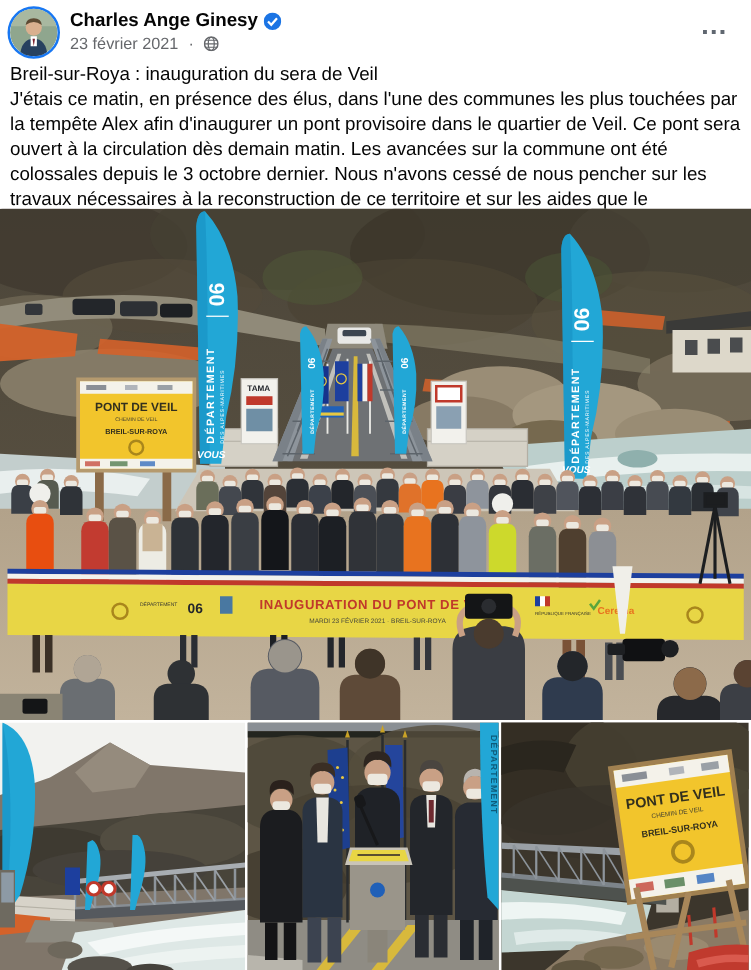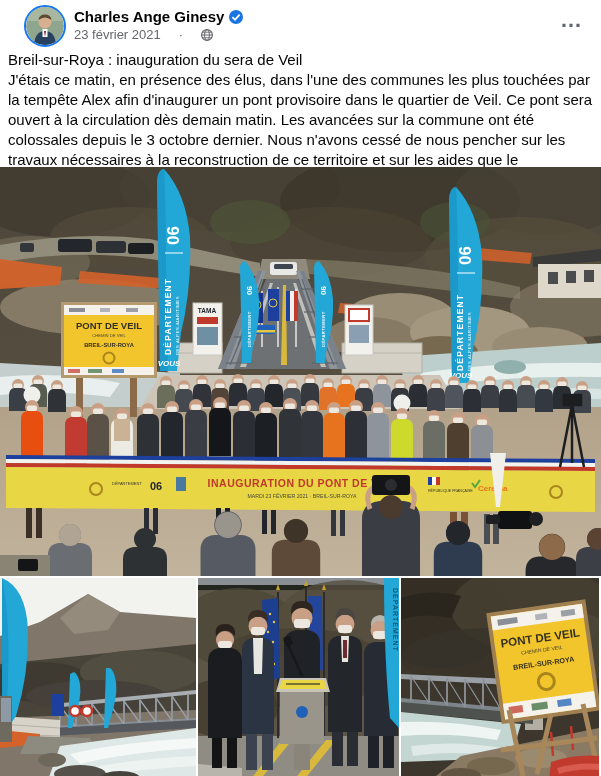--- a/index.html
+++ b/index.html
@@ -1,25 +1,25 @@
 <!DOCTYPE html>
 <html><head>
 <meta charset="utf-8">
 <style>
   html,body{margin:0;padding:0;background:#fff;}
   body{width:601px;height:776px;overflow:hidden;font-family:"Liberation Sans",sans-serif;-webkit-font-smoothing:antialiased;}
   .post{width:601px;background:#fff;}
   
-  .hdr{display:flex;align-items:flex-start;padding:5px 10px 2px 24px;height:41px;justify-content:center;}
+  .hdr{display:flex;align-items:flex-start;padding:5px 10px 2px 6px;height:41px;justify-content:center;}
   .avatar-wrap{width:42px;height:42px;border-radius:50%;border:2px solid #1877f2;box-sizing:border-box;overflow:hidden;flex:0 0 auto;background:#fff;}
   .avatar-wrap svg{display:block;}
   .hdr-mid{margin-left:8px;flex:1 1 auto;padding-top:2px;}
   .name-row{display:flex;align-items:center;gap:5px;}
   .author{font-size:15px;font-weight:700;color:#050505;line-height:19px;}
-  .sub-row{display:flex;align-items:center;gap:18px;color:#65676b;font-size:13px;line-height:17px;}
+  .sub-row{display:flex;align-items:center;gap:8px;color:#65676b;font-size:13px;line-height:17px;}
   .dot{font-size:13px;color:#65676b;}
   .more-btn{color:#606770;font-size:22px;font-weight:700;letter-spacing:1px;line-height:18px;padding:6px 8px;border-radius:6px;cursor:pointer;}
   
   .ptext{padding:2px 8px 0 8px;font-size:15px;line-height:20px;color:#050505;height:117px;overflow:hidden;}
   
   .main-photo{display:block;margin-top:0;}
   .grid{display:flex;gap:2px;margin-top:2px;}
   .grid svg{display:block;}
   text{font-family:"Liberation Sans",sans-serif;}
 </style>

